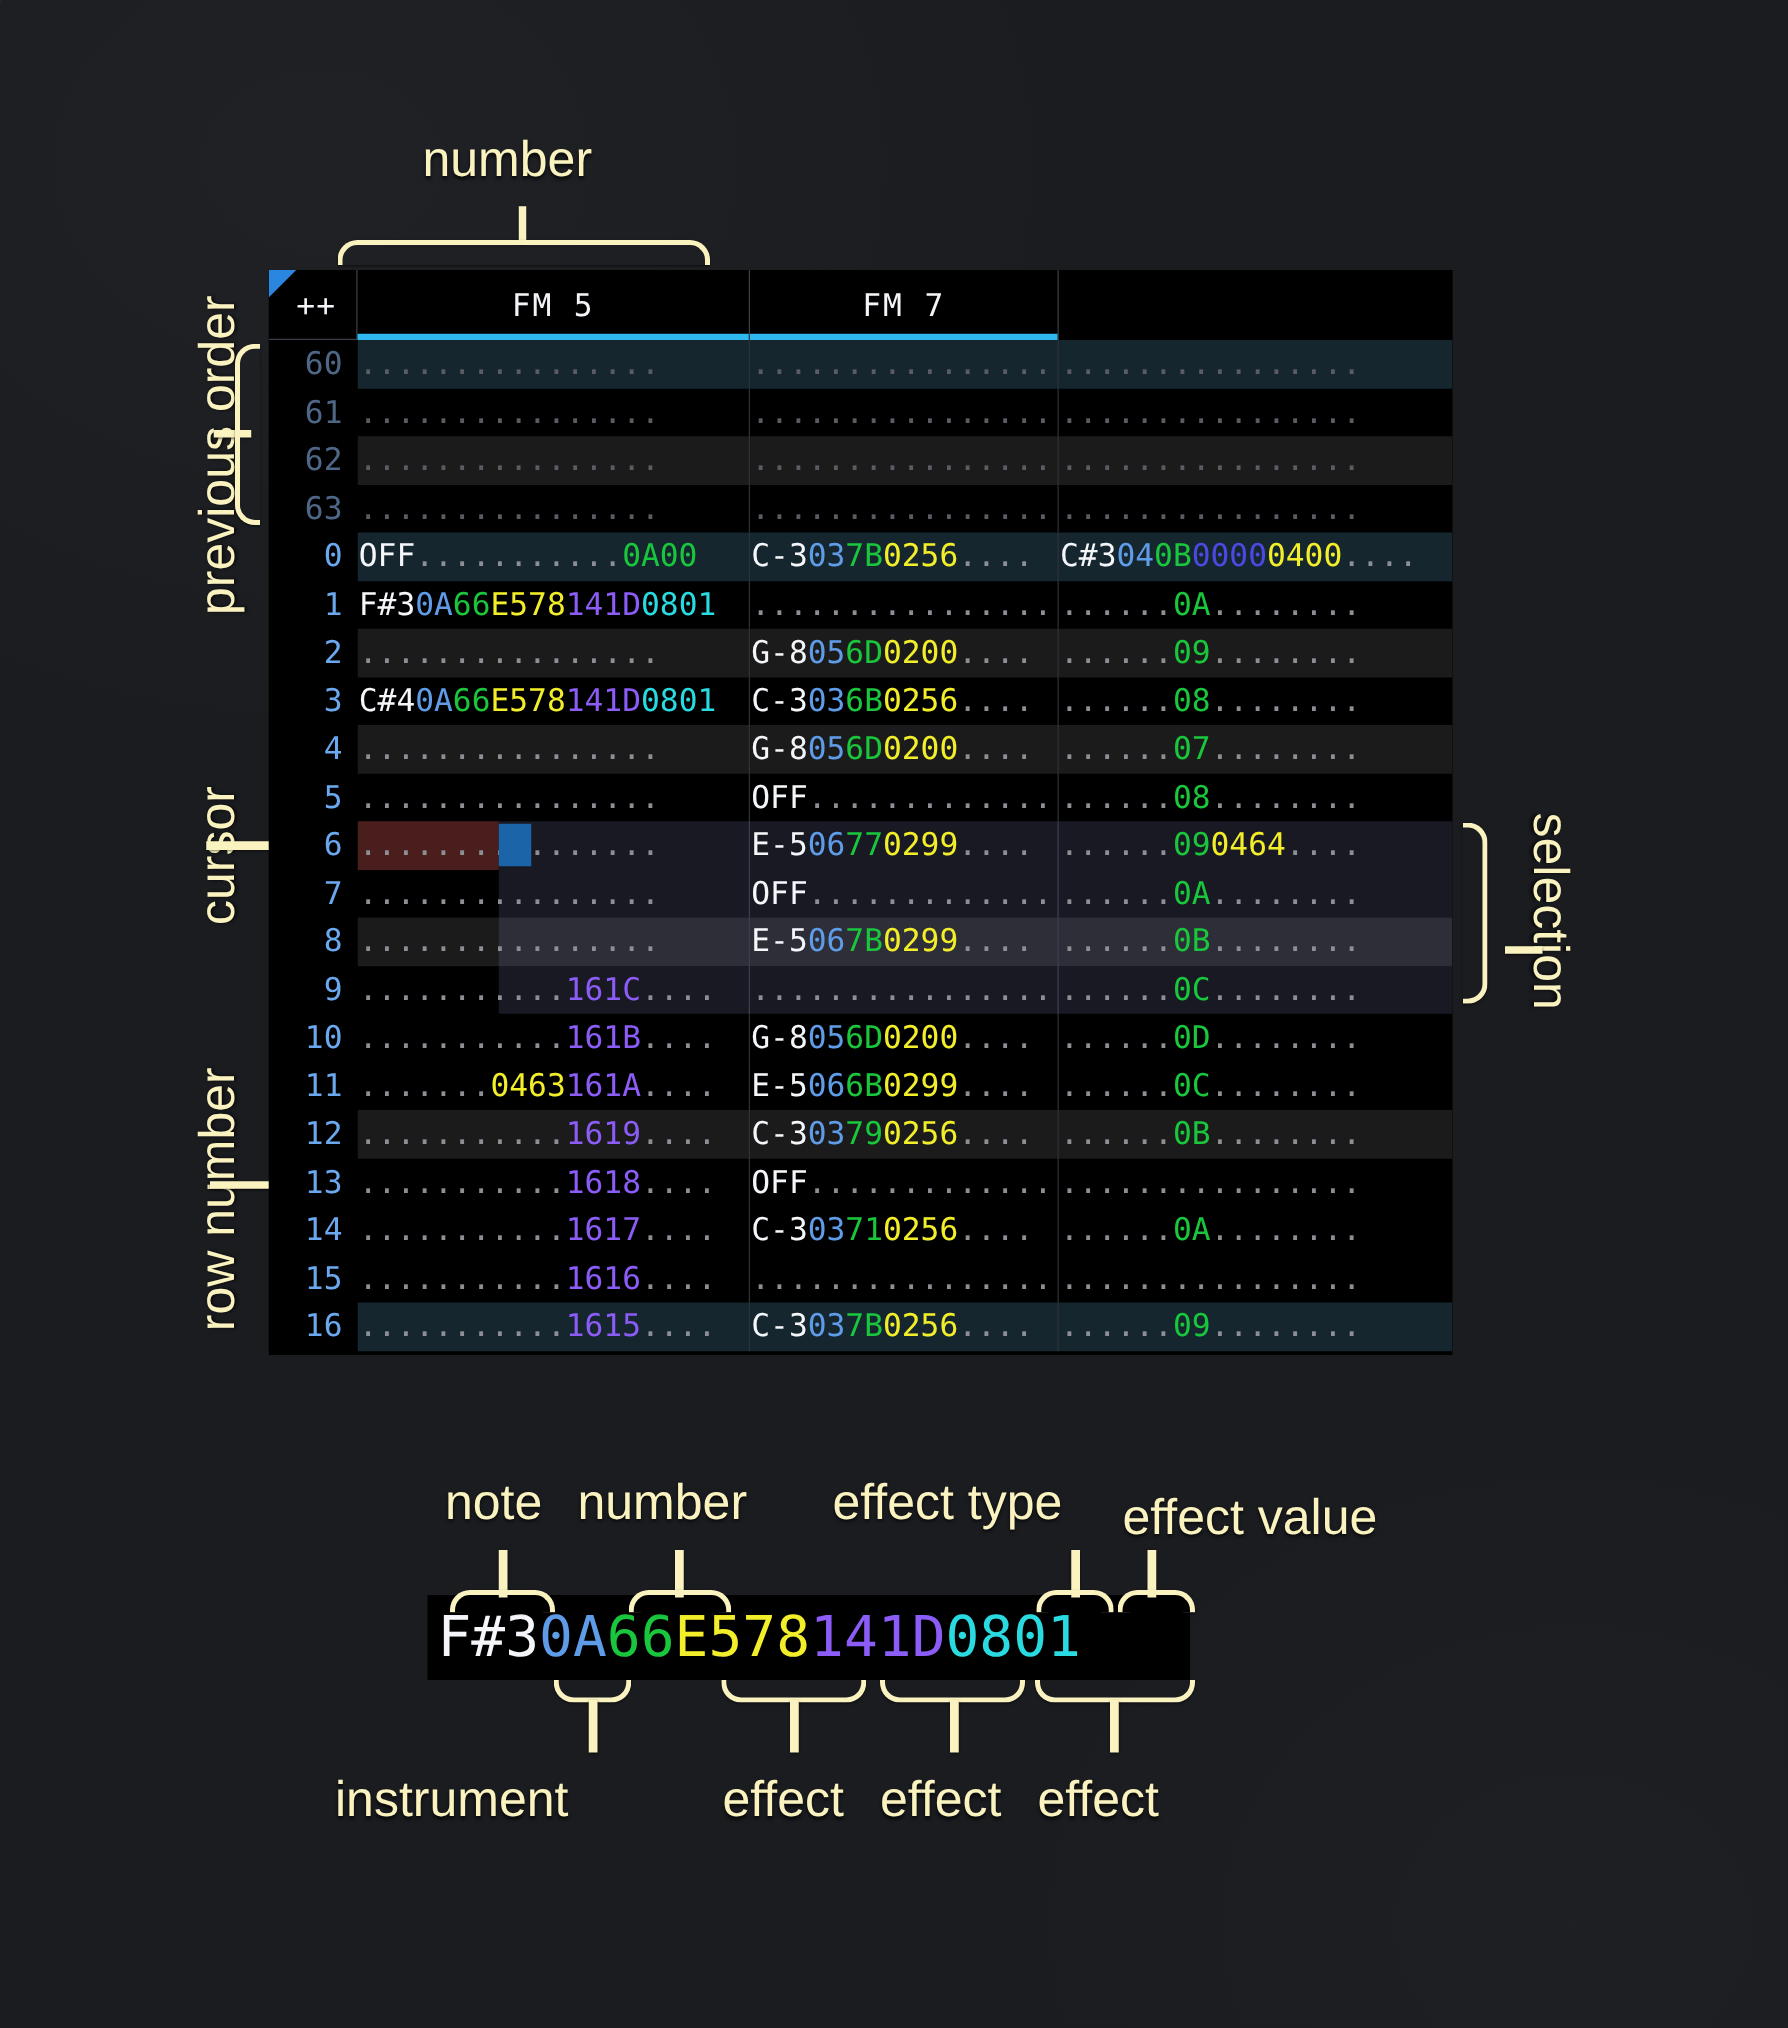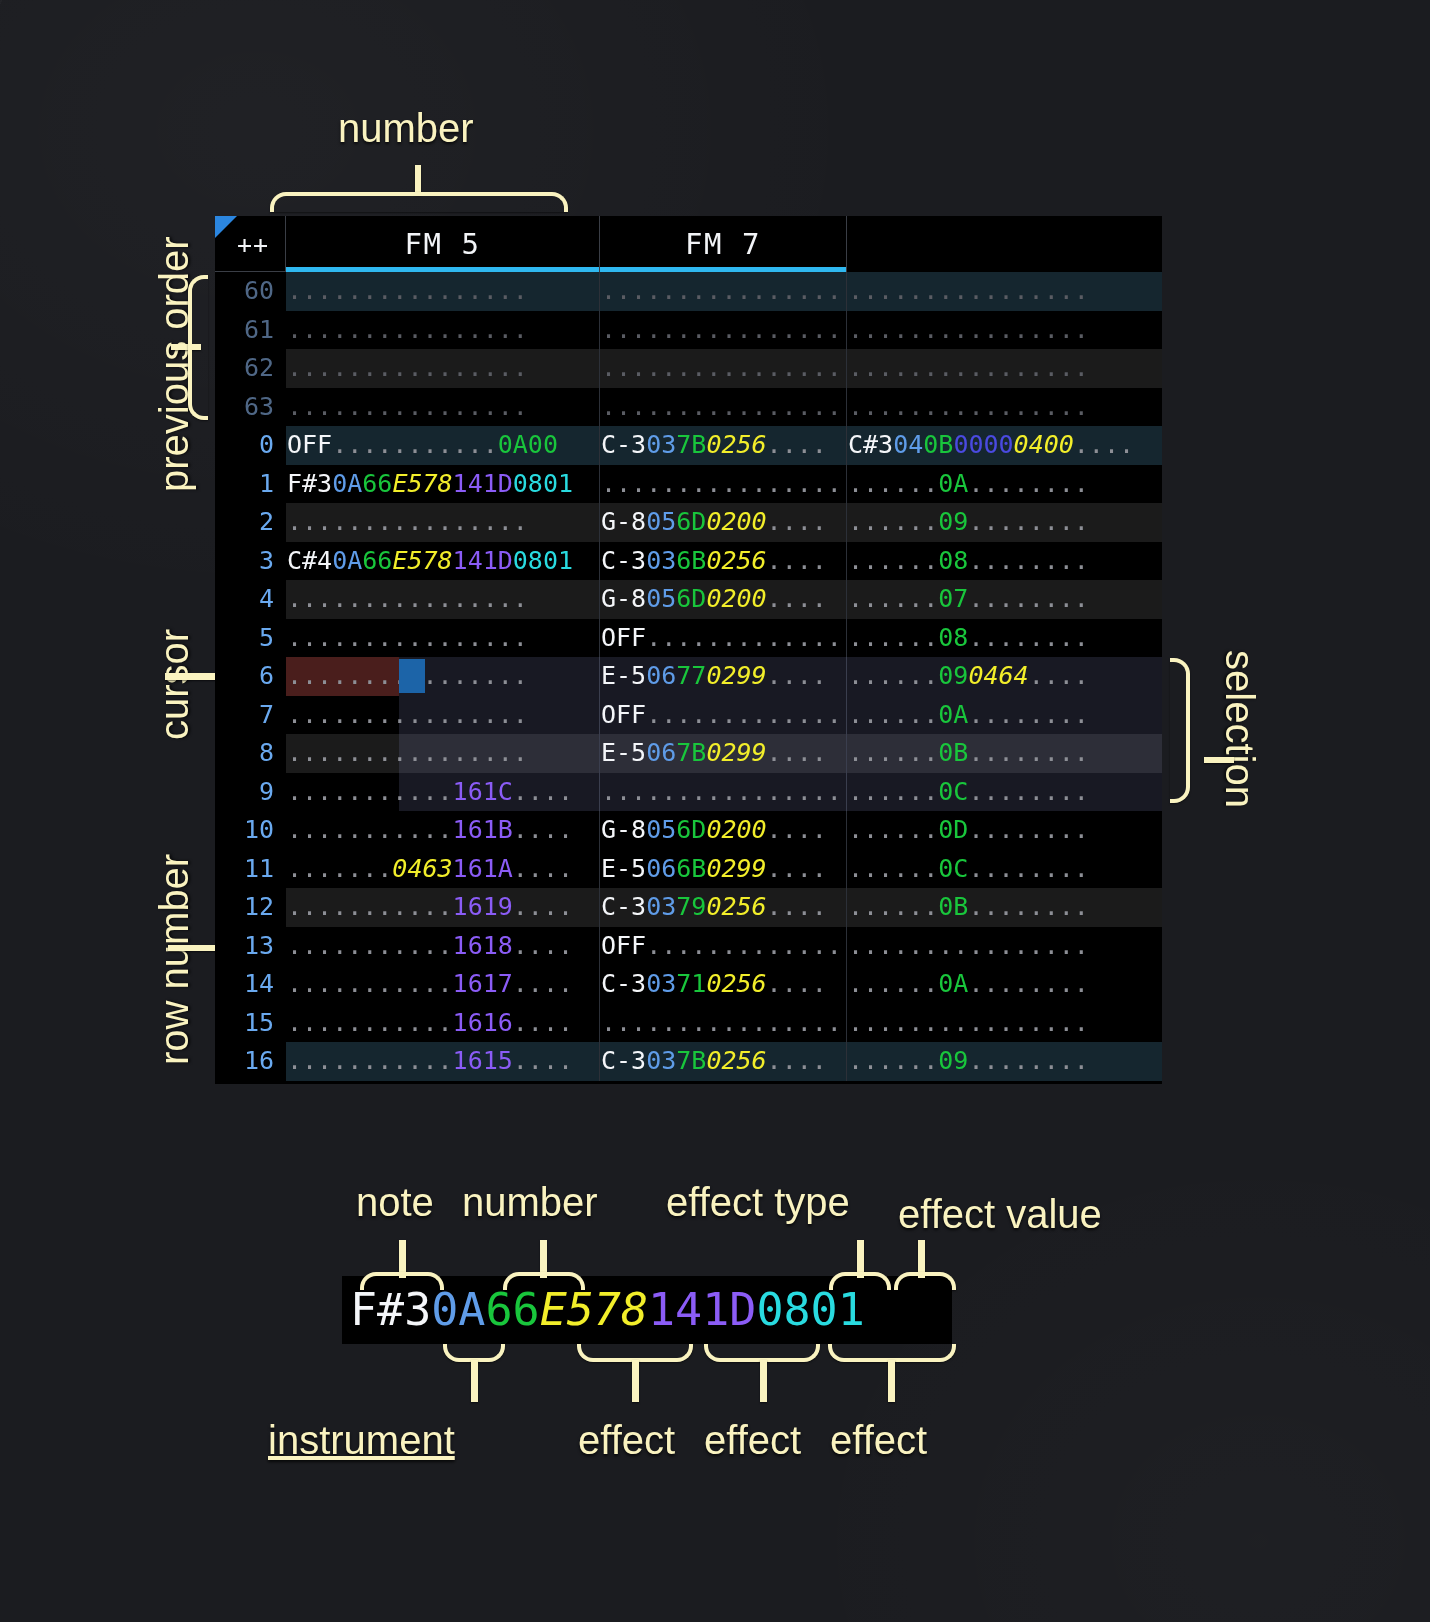--- a/index.html
+++ b/index.html
@@ -37,21 +37,21 @@
     letter-spacing:1px; border-right:1px solid #3a3e46;
   }
   .hdr-corner .tri{
     position:absolute; left:0; top:0; width:0; height:0;
     border-left:22px solid #2b86e0; border-bottom:22px solid transparent;
   }
   .hdr-corner span{ padding-left:6px; }
   .hdr-chan{
     flex:0 0 auto; position:relative;
     display:flex; align-items:center; justify-content:center;
-    color:#f2f4f7; font-size:29px; letter-spacing:1.5px;
+    color:#f2f4f7; font-size:25px; letter-spacing:1.5px;
     border-right:1px solid #3a3e46;
   }
   .hdr-chan.last{ border-right:none; }
   .hdr-chan .underline{
     position:absolute; left:0; right:0; bottom:0; height:5px;
   }
   #hdr-rule{
     position:absolute; left:0; top:55px; width:71px; height:1px; background:#3a3e46;
   }
 
@@ -86,21 +86,21 @@
     position:absolute; top:0; bottom:0; z-index:1; background:#4a1e1c;
   }
   .cursor-box{
     position:absolute; z-index:2; background:#1c64a8;
   }
 
   
   .c-note  { color:#f4f6f9; }
   .c-inst  { color:#5f9ce8; }
   .c-vol   { color:#19c63c; }
-  .c-fx    { color:#f2ee2a;font-style:italic; }
+  .c-fx    { color:#f2ee2a; }
   .c-fxb   { color:#4a4ae0; }
   .c-cyan  { color:#29dbe0; }
   .c-lgreen{ color:#8b5cf6; }
   .c-dot   { color:#8d8f96; }
   .c-dotdim{ color:#5a5c63; }
 
   
   #legend-block{
     position:absolute; left:342px; top:1276px; width:610px; height:68px;
     background:#000;
@@ -221,21 +221,21 @@
 <div class="brace-h" style="left:503px; top:1272px; width:82px; height:18px;"></div>
 
 <div class="line" style="left:857px; top:1240px; width:7px; height:38px;"></div>
 <div class="brace-h" style="left:829px; top:1272px; width:62px; height:18px;"></div>
 
 <div class="line" style="left:918px; top:1240px; width:7px; height:38px;"></div>
 <div class="brace-h" style="left:894px; top:1272px; width:62px; height:18px;"></div>
 
 <div class="brace-h-down" style="left:443px; top:1344px; width:62px; height:18px;"></div>
 <div class="line" style="left:471px; top:1360px; width:7px; height:42px;"></div>
-<div class="anno" style="left:268px; top:1418px; font-size:40px;text-decoration:underline;">instrument</div>
+<div class="anno" style="left:268px; top:1418px; font-size:40px;">instrument</div>
 
 <div class="brace-h-down" style="left:577px; top:1344px; width:116px; height:18px;"></div>
 <div class="line" style="left:632px; top:1360px; width:7px; height:42px;"></div>
 <div class="anno" style="left:578px; top:1418px; font-size:40px;">effect</div>
 
 <div class="brace-h-down" style="left:704px; top:1344px; width:116px; height:18px;"></div>
 <div class="line" style="left:760px; top:1360px; width:7px; height:42px;"></div>
 <div class="anno" style="left:704px; top:1418px; font-size:40px;">effect</div>
 
 <div class="brace-h-down" style="left:828px; top:1344px; width:128px; height:18px;"></div>

